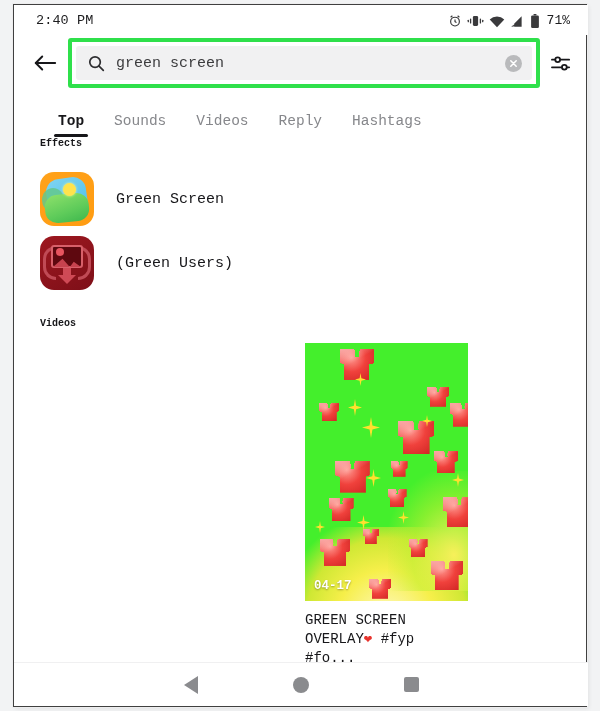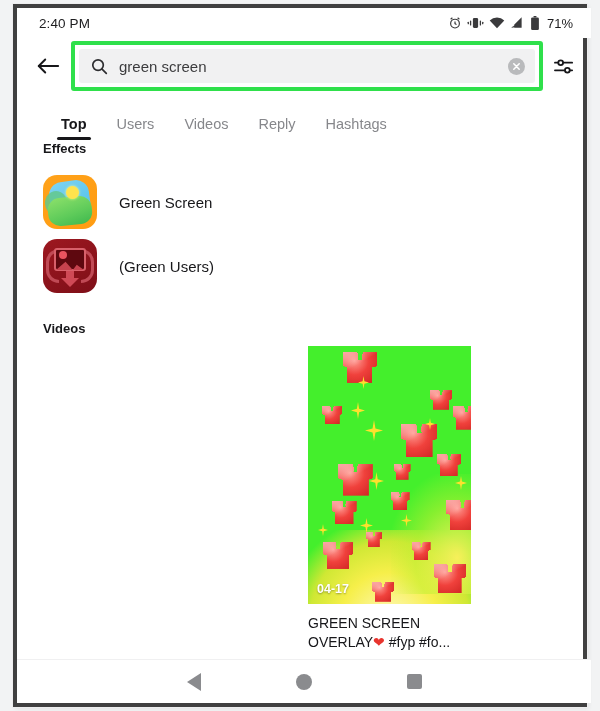--- a/index.html
+++ b/index.html
@@ -13,39 +13,40 @@
     position: relative;
     width: 600px; height: 711px;
     background: #f2f3f4;
   }
   
   #phone {
     position: absolute;
     left: 13px; top: 4px;
     width: 574px; height: 703px;
     background: #ffffff;
-    border: 4px solid #404040;
+    border: 1px solid #404040;
     box-shadow: 0 0 0 1px #ededee, 2px 2px 4px rgba(0,0,0,0.07);
+    font-family: Liberation Mono, monospace;
   }
 
   
   #status-bar {
     position: absolute; left: 0; top: 0;
     width: 574px; height: 30px;
     display: flex; align-items: center;
     padding: 0 18px 0 22px;
     background: #ffffff;
   }
   #clock {
     font-size: 13.5px; color: #1d1d1f; font-weight: 500;
     letter-spacing: 0.1px;
   }
   #status-icons {
     margin-left: auto;
-    display: flex; align-items: flex-start; gap: 5px;
+    display: flex; align-items: flex-end; gap: 5px;
   }
   #status-icons svg { display: block; }
   #battery-pct {
     font-size: 13px; color: #1d1d1f; font-weight: 500; margin-left: 2px;
   }
 
   
   #search-row {
     position: absolute; left: 0; top: 30px;
     width: 574px; height: 56px;
@@ -119,21 +120,21 @@
     content: "";
     position: absolute;
     left: -2px; right: -2px; bottom: 0;
     height: 3px; background: #17171a;
     border-radius: 2px;
   }
 
   
   .section-title {
     position: absolute; left: 26px;
-    font-size: 13px; font-weight: bold; color: #17171a;
+    font-size: 10px; font-weight: bold; color: #17171a;
   }
   #effects-title { top: 133px; }
   #videos-title  { top: 313px; }
 
   #effects-list {
     position: absolute; left: 26px; top: 162px;
     width: 300px;
   }
   .effect-row {
     display: flex; align-items: center;
@@ -381,21 +382,21 @@
           <path d="M2 7h18"></path>
             <path d="M2 15h18"></path>
           <circle cx="8" cy="7" r="2.5" fill="#ffffff"></circle>
           <circle cx="15" cy="15" r="2.5" fill="#ffffff"></circle>
         </svg>
       </div>
     </div>
 
     <div id="tabs">
       <div class="tab active">Top</div>
-      <div class="tab">Users</div>
+      <div class="tab">Sounds</div>
       <div class="tab">Videos</div>
       <div class="tab">Reply</div>
       <div class="tab">Hashtags</div>
     </div>
 
     <div id="effects-title" class="section-title">Effects</div>
     <div id="effects-list">
 
       <div class="effect-row">
         <div class="effect-icon fx-photo">

